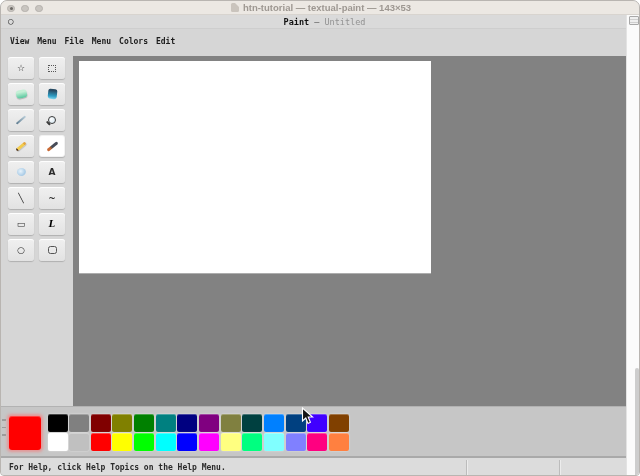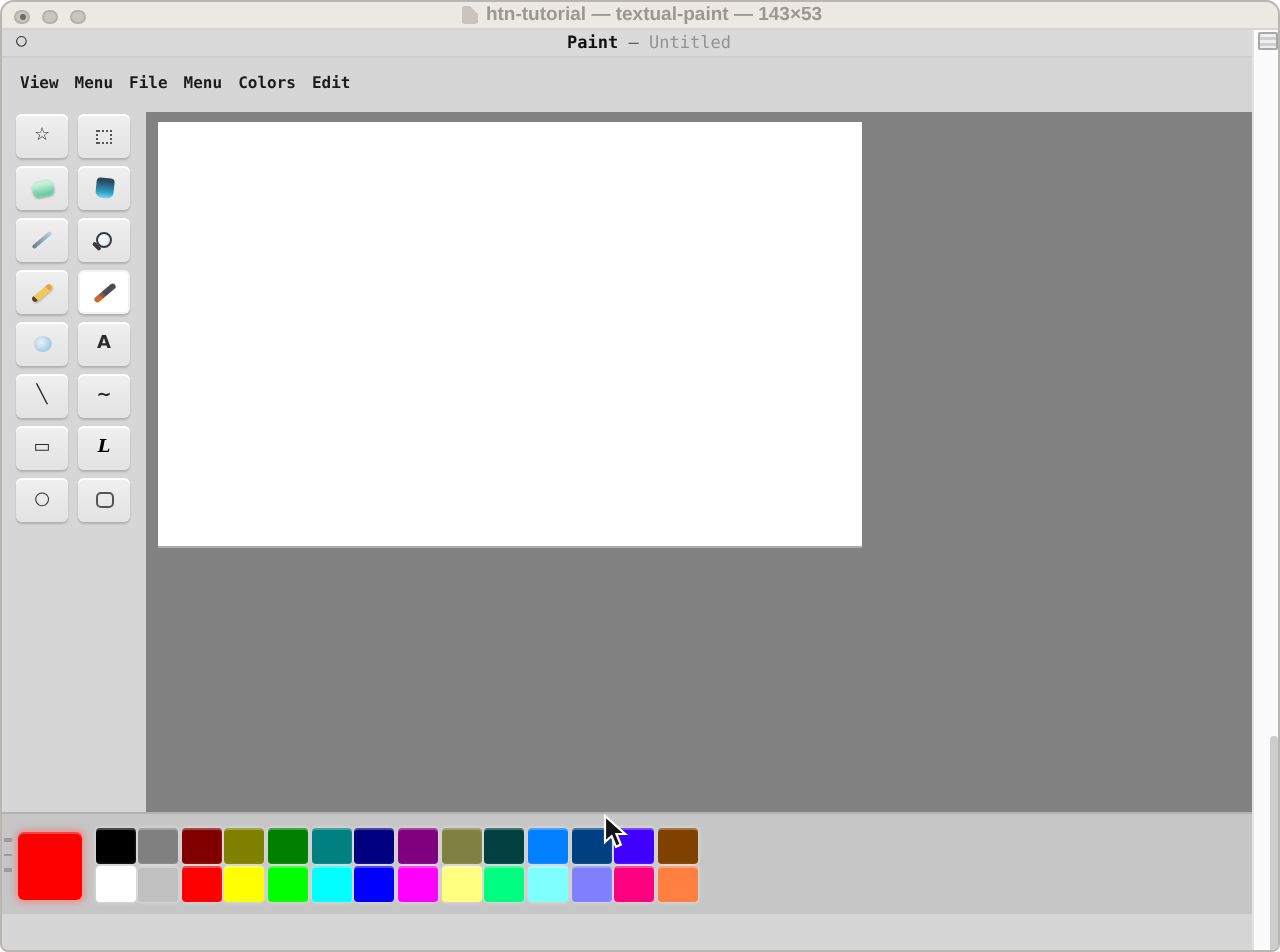--- a/index.html
+++ b/index.html
@@ -212,20 +212,25 @@
       <span class="swatch" style="left: 176.4px; top: 26px; background: rgb(0, 0, 255);"></span>
       <span class="swatch" style="left: 198.05px; top: 26px; background: rgb(255, 0, 255);"></span>
       <span class="swatch" style="left: 219.7px; top: 26px; background: rgb(255, 255, 128);"></span>
       <span class="swatch" style="left: 241.35px; top: 26px; background: rgb(0, 255, 128);"></span>
       <span class="swatch" style="left: 263px; top: 26px; background: rgb(128, 255, 255);"></span>
       <span class="swatch" style="left: 284.65px; top: 26px; background: rgb(128, 128, 255);"></span>
       <span class="swatch" style="left: 306.3px; top: 26px; background: rgb(255, 0, 128);"></span>
       <span class="swatch" style="left: 327.95px; top: 26px; background: rgb(255, 128, 64);"></span>
     </div>
 
+  <div class="status-bar">
+    <span class="status-msg">For Help, click Help Topics on the Help Menu.</span>
+    <span class="status-sep" style="left:465px;"></span>
+    <span class="status-sep" style="left:558px;"></span>
+  </div>
 
   <div class="scrollbar">
     <span class="scroll-top-box"></span>
     <span class="scroll-thumb"></span>
   </div>
 
   <span class="cursor">
     <svg width="13" height="19" viewBox="0 0 13 19">
       <path d="M1.5 1 L1.5 14 L4.8 11 L7 16.4 L9.4 15.3 L7.2 10 L11.6 10 Z" fill="#141414" stroke="#ffffff" stroke-width="1.1"></path>
     </svg>

